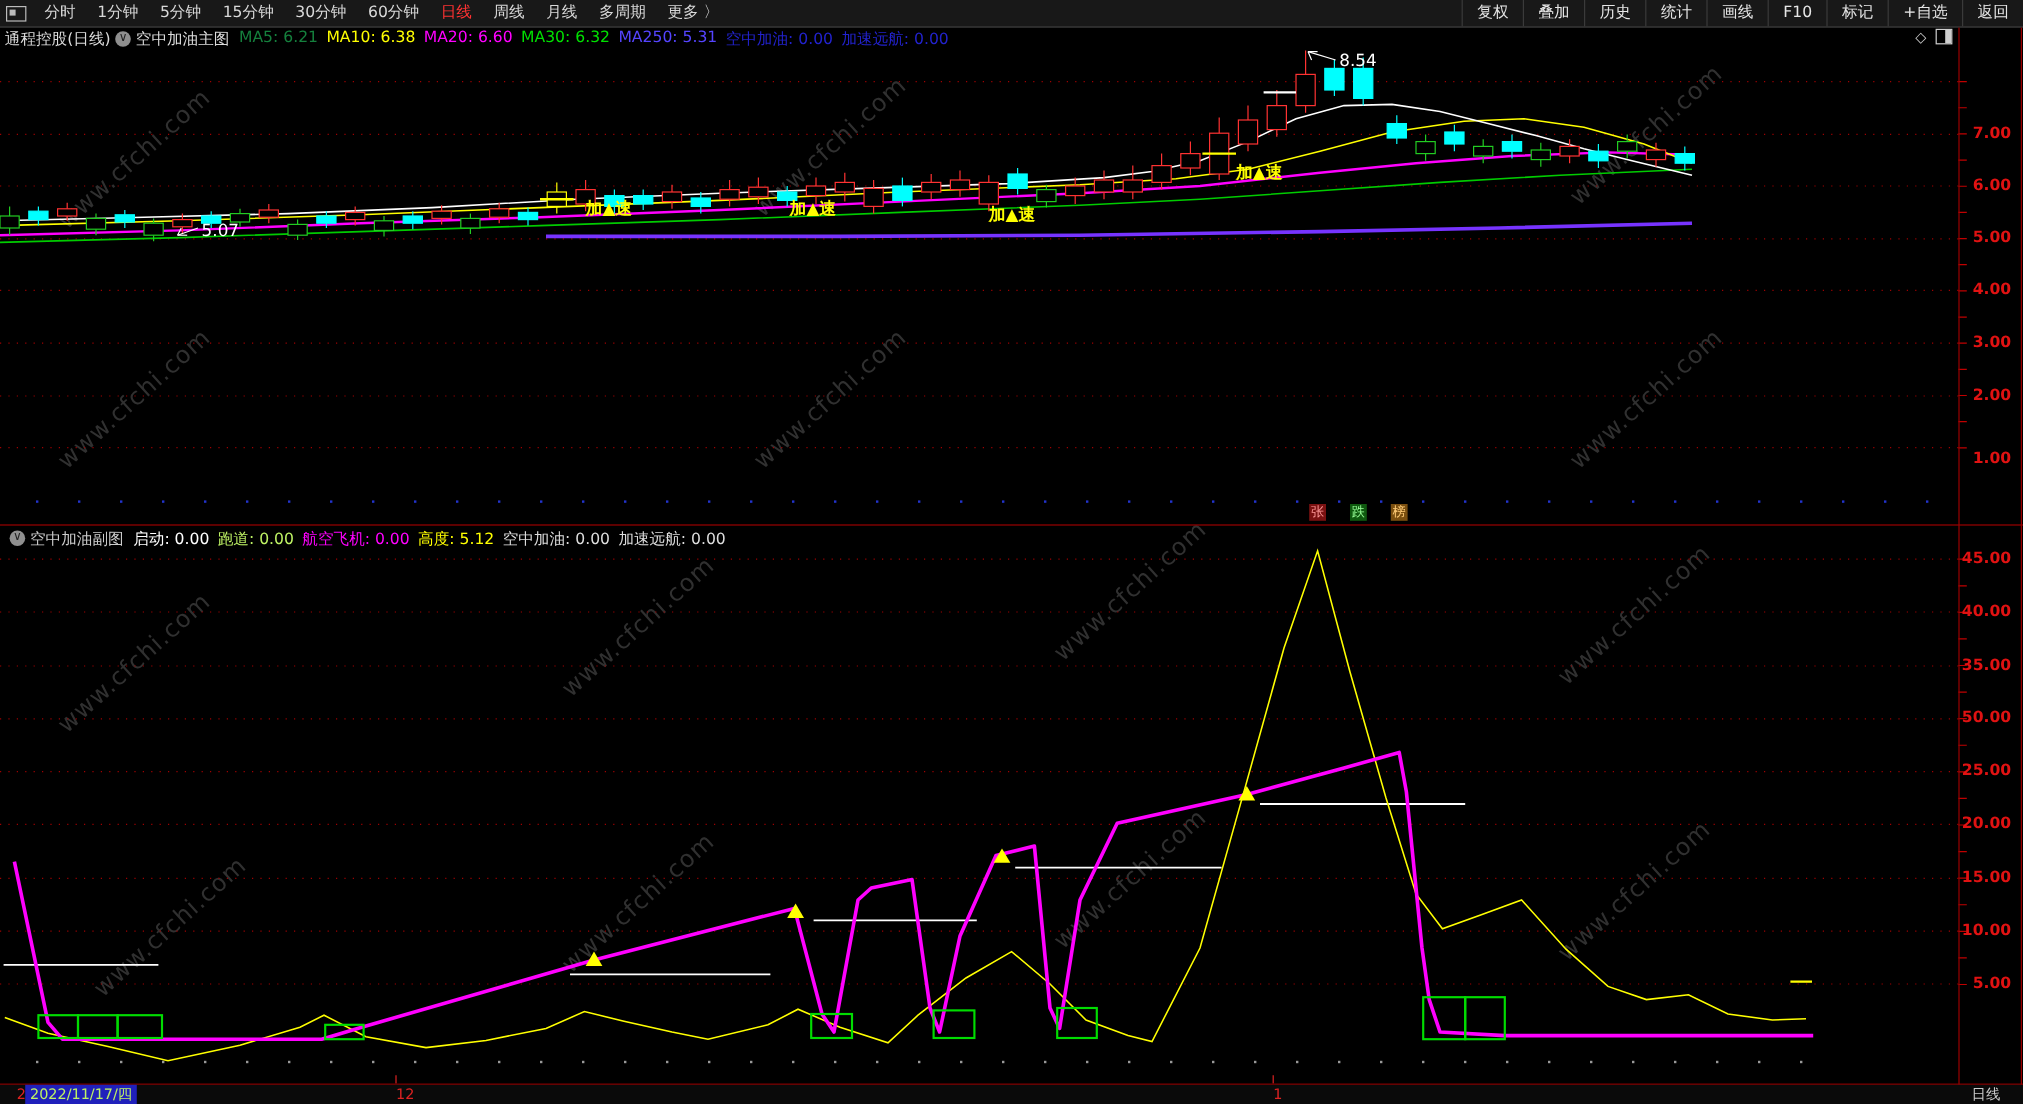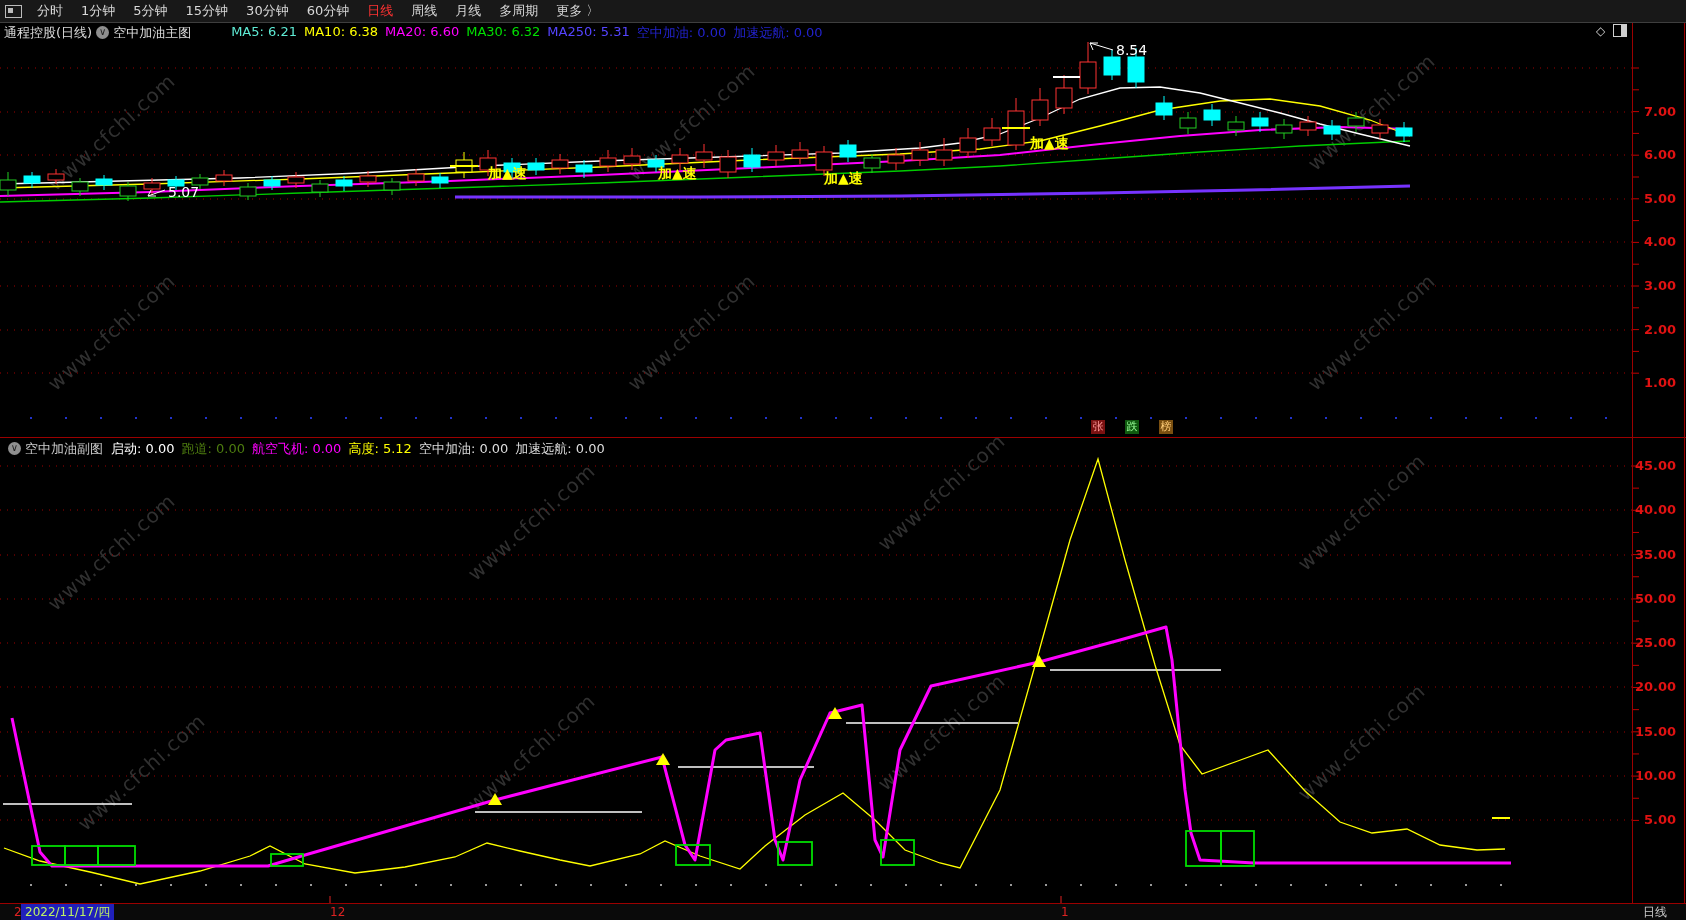--- a/index.html
+++ b/index.html
@@ -52,47 +52,58 @@
         <span class="menu-item">5分钟</span>
         <span class="menu-item">15分钟</span>
         <span class="menu-item">30分钟</span>
         <span class="menu-item">60分钟</span>
         <span class="menu-item active">日线</span>
         <span class="menu-item">周线</span>
         <span class="menu-item">月线</span>
         <span class="menu-item">多周期</span>
         <span class="menu-item">更多 〉</span>
       </span>
+    <span class="menu-right" id="right-menu">
+        <span class="toolbar-button">复权</span>
+        <span class="toolbar-button">叠加</span>
+        <span class="toolbar-button">历史</span>
+        <span class="toolbar-button">统计</span>
+        <span class="toolbar-button">画线</span>
+        <span class="toolbar-button">F10</span>
+        <span class="toolbar-button">标记</span>
+        <span class="toolbar-button">+自选</span>
+        <span class="toolbar-button">返回</span>
+      </span>
   </div>
 
   <div class="legend-row">
     <span style="color:#dcdcdc">通程控股(日线)</span>
     <span class="circle-icon">∨</span>
     <span style="color:#dcdcdc;margin-right:8px">空中加油主图</span>
     <span id="ma-legend" style="display:flex;">
-        <span class="legend-item" style="color: #5eead4; margin-left: 32px;">MA5: 6.21</span>
+        <span class="legend-item" style="color: #15803d;">MA5: 6.21</span>
         <span class="legend-item" style="color: rgb(255, 255, 0);">MA10: 6.38</span>
         <span class="legend-item" style="color: rgb(255, 0, 255);">MA20: 6.60</span>
         <span class="legend-item" style="color: rgb(0, 224, 0);">MA30: 6.32</span>
         <span class="legend-item" style="color: rgb(85, 68, 255);">MA250: 5.31</span>
         <span class="legend-item" style="color: rgb(34, 34, 204);">空中加油: 0.00</span>
         <span class="legend-item" style="color: rgb(34, 34, 204);">加速远航: 0.00</span>
       </span>
   </div>
   <div class="row2-icons">
     <span>◇</span>
     <span class="split-icon"></span>
   </div>
 
   <div class="sub-legend-row">
     <span class="circle-icon">∨</span>
     <span style="color:#cccccc;margin-right:8px">空中加油副图</span>
     <span id="sub-legend" style="display:flex;justify-content:center;">
         <span class="legend-item" style="color: rgb(255, 255, 255);">启动: 0.00</span>
-        <span class="legend-item" style="color: #4d7c0f;">跑道: 0.00</span>
+        <span class="legend-item" style="color: #bef264;">跑道: 0.00</span>
         <span class="legend-item" style="color: rgb(255, 0, 255);">航空飞机: 0.00</span>
         <span class="legend-item" style="color: rgb(255, 255, 0);">高度: 5.12</span>
         <span class="legend-item" style="color: rgb(221, 221, 221);">空中加油: 0.00</span>
         <span class="legend-item" style="color: rgb(221, 221, 221);">加速远航: 0.00</span>
       </span>
   </div>
 
   <div id="watermarks">
       <div class="watermark" style="left: 30px; top: 120px;">www.cfchi.com</div>
       <div class="watermark" style="left: 610px; top: 110px;">www.cfchi.com</div>

